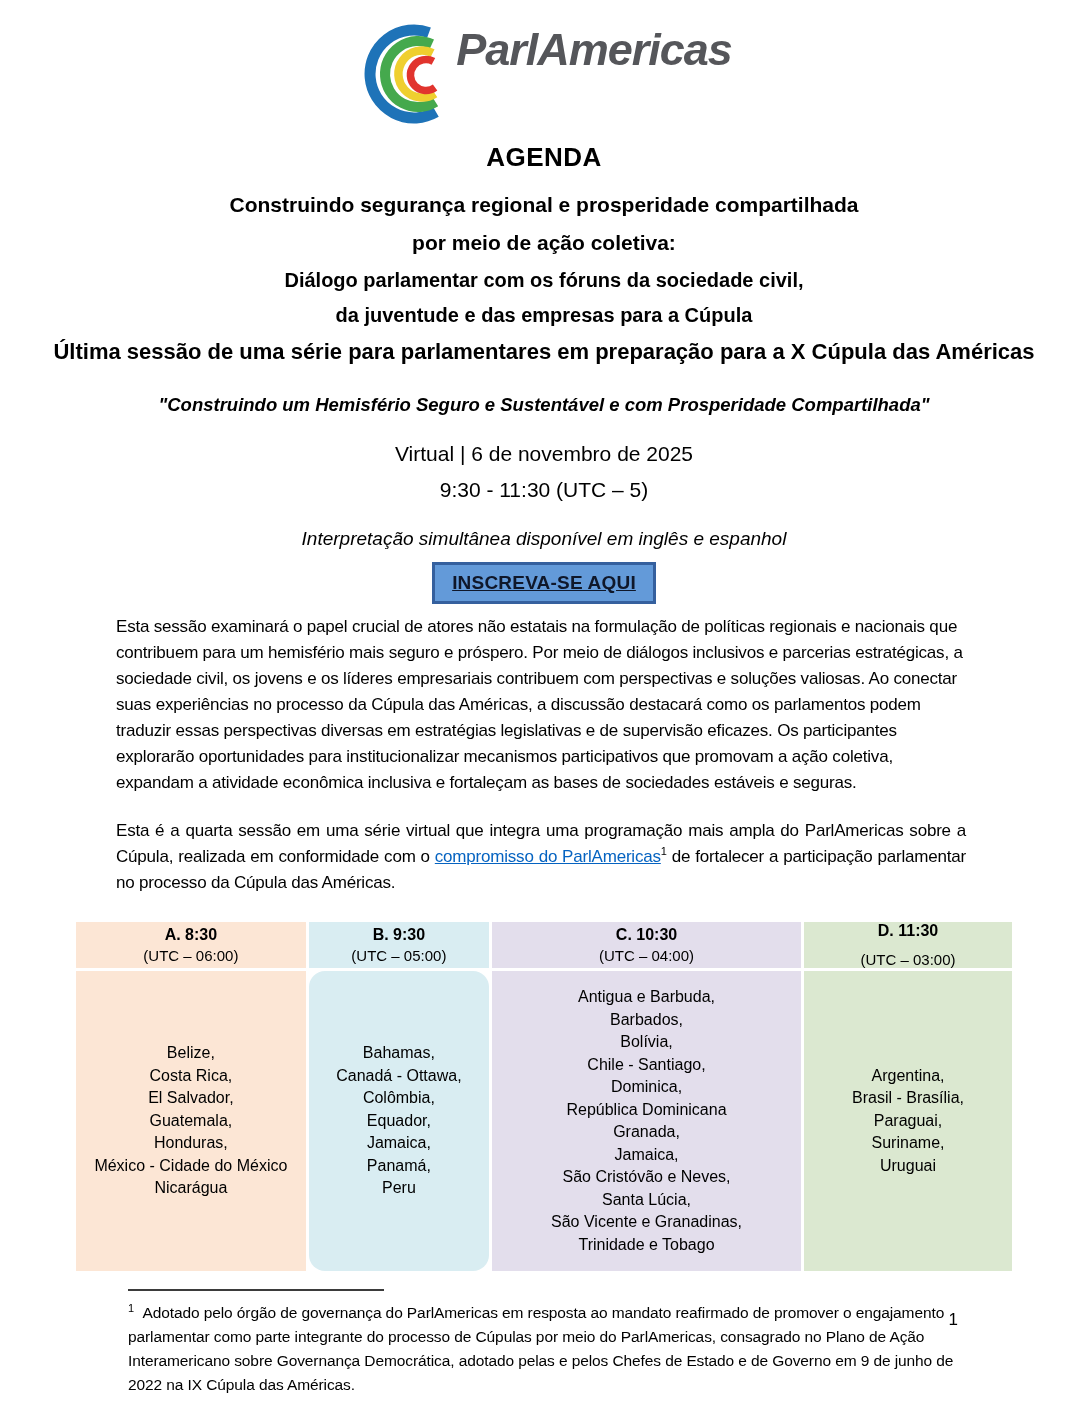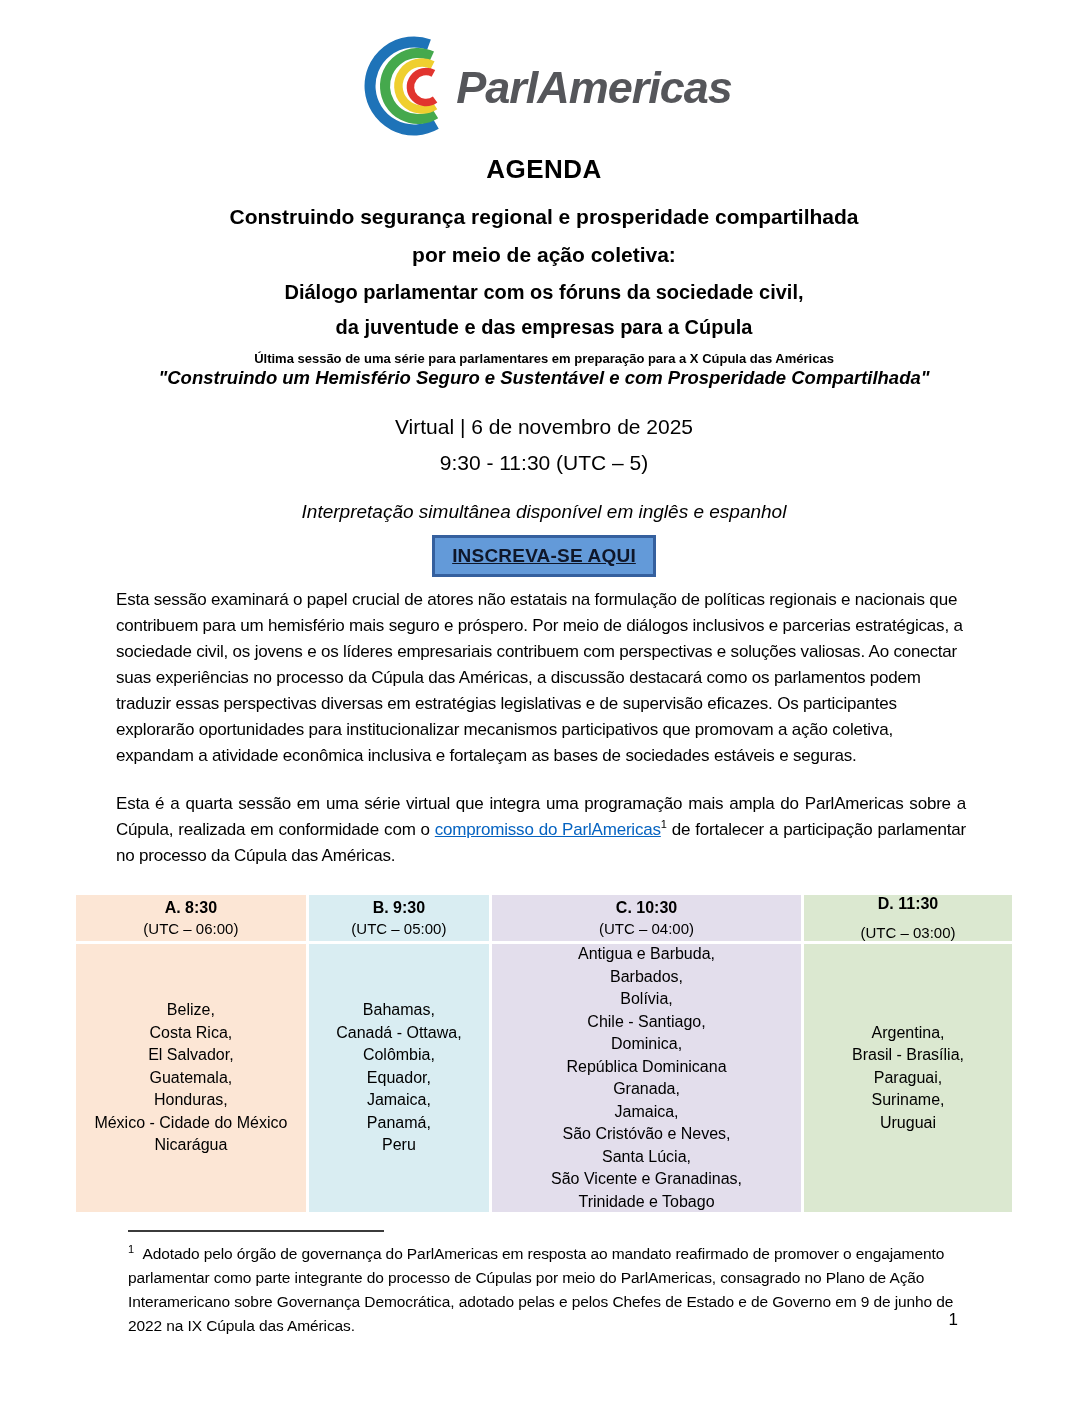--- a/index.html
+++ b/index.html
@@ -6,33 +6,33 @@
   .page{
     position:relative;
     width:1088px;height:1408px;
     margin:0 auto;
     background:#ffffff;
     font-family:"Liberation Sans", sans-serif;
     color:#000;
     overflow:hidden;
   }
   
-  .logo-row{display:flex;align-items:center;justify-content:center;padding-top:36px;}
+  .logo-row{display:flex;align-items:flex-start;justify-content:center;padding-top:24px;}
   .logo-text{
     font-size:45px;font-weight:bold;font-style:italic;
     color:#55565A;letter-spacing:-1px;margin-left:-10px;
   }
   
   .center{text-align:center;}
   .agenda-title{margin:14px 0 0;font-size:26px;font-weight:bold;letter-spacing:.5px;}
   .h-block{margin-top:20px;}
   .hl{margin:0 0 14px;font-weight:bold;}
   .hl-1,.hl-2{font-size:21px;}
   .hl-3,.hl-4{font-size:20px;margin-bottom:12px;}
-  .hl-5{font-size:13px;margin-bottom:1px;}
+  .hl-5{font-size:22px;margin-bottom:29px;}
   .hl-6{font-size:18.5px;font-style:italic;margin-bottom:0;}
   .date-block{margin-top:26px;}
   .date-line{margin:0 0 12px;font-size:21px;}
   .interp{margin:26px 0 0;font-size:19px;font-style:italic;}
   
   .register-btn{
     display:table;margin:12px auto 10px;
     background:#639AD9;border:3px solid #35609E;
     padding:7px 17px;cursor:pointer;text-decoration:none;
   }
@@ -51,21 +51,21 @@
     display:grid;grid-template-columns:232fr 182fr 312fr 210fr;
     gap:3px;background:#ffffff;
   }
   .sc-head{
     height:46px;display:flex;flex-direction:column;justify-content:center;
     text-align:center;
   }
   .sc-label{font-weight:bold;font-size:16px;line-height:21px;}
   .sc-utc{font-size:15px;line-height:21px;}
   .sc-body{
-    height:268px;display:flex;flex-direction:column;justify-content:center;
+    height:300px;display:flex;flex-direction:column;justify-content:center;
     text-align:center;font-size:16px;line-height:22.5px;
   }
   
   .footnote-rule{margin:18px 0 0 128px;width:256px;border:none;border-top:2px solid #3B3B3B;}
   .footnote{margin:10px 112px 0 128px;font-size:15.5px;line-height:24px;letter-spacing:-0.1px;}
   .page-number{position:absolute;right:130px;top:1310px;font-size:17px;}
 </style>
 </head>
 <body>
 
@@ -128,21 +128,21 @@
       </div>
       <div class="sc-body" style="background: rgb(252, 230, 213);">
         <div class="sc-line">Belize,</div>
         <div class="sc-line">Costa Rica,</div>
         <div class="sc-line">El Salvador,</div>
         <div class="sc-line">Guatemala,</div>
         <div class="sc-line">Honduras,</div>
         <div class="sc-line">México - Cidade do México</div>
         <div class="sc-line">Nicarágua</div>
       </div>
-      <div class="sc-body" style="background: rgb(217, 237, 242);">
+      <div class="sc-body" style="background: rgb(217, 237, 242); border-radius: 16px;">
         <div class="sc-line">Bahamas,</div>
         <div class="sc-line">Canadá - Ottawa,</div>
         <div class="sc-line">Colômbia,</div>
         <div class="sc-line">Equador,</div>
         <div class="sc-line">Jamaica,</div>
         <div class="sc-line">Panamá,</div>
         <div class="sc-line">Peru</div>
       </div>
       <div class="sc-body" style="background: rgb(227, 222, 236);">
         <div class="sc-line">Antigua e Barbuda,</div>

